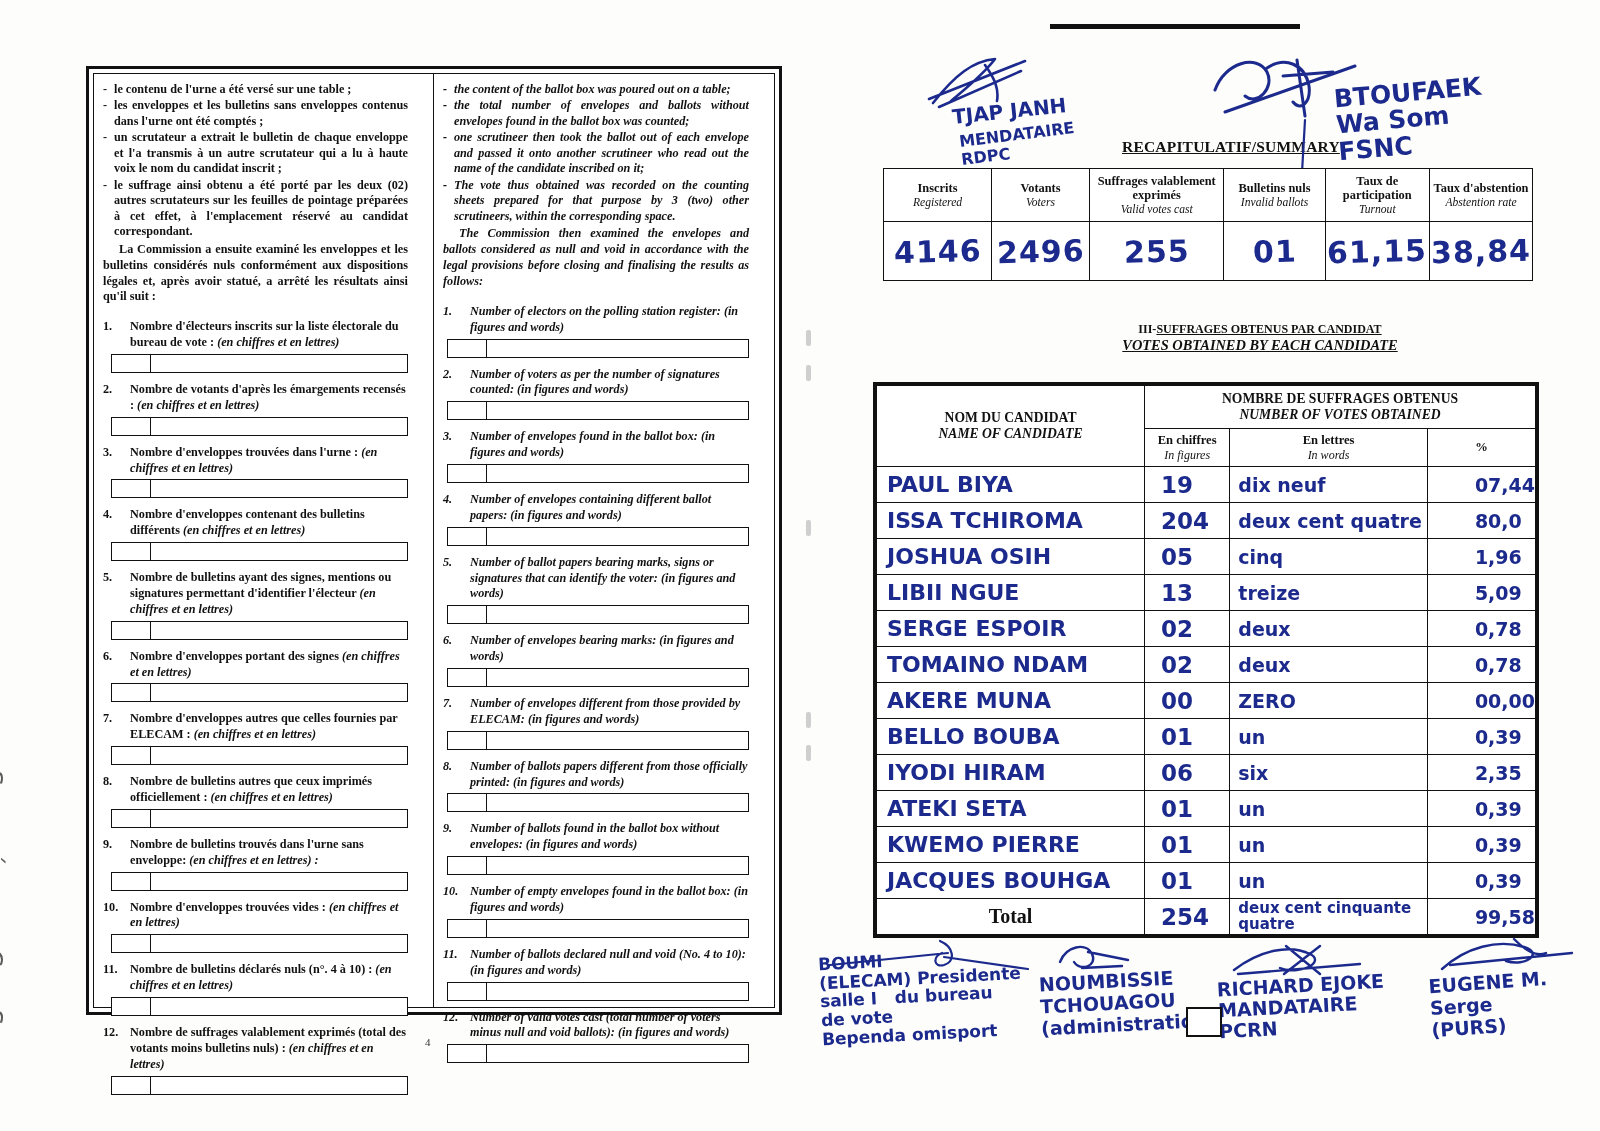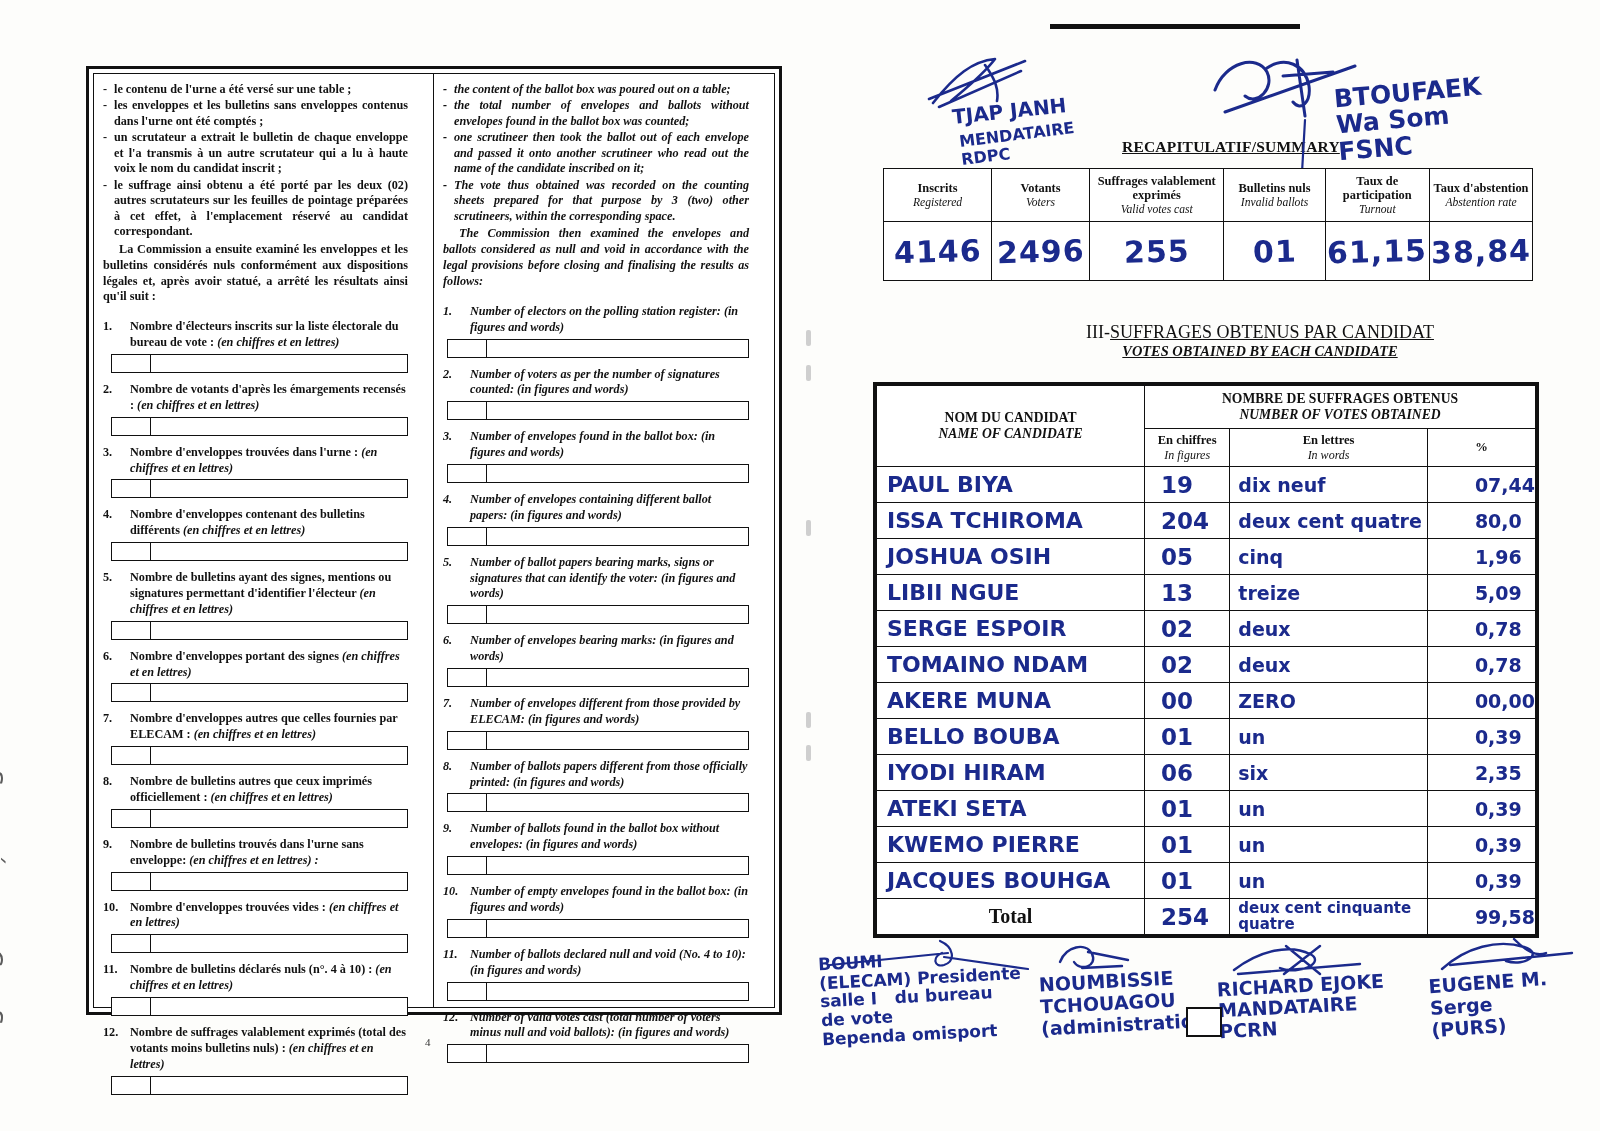--- a/index.html
+++ b/index.html
@@ -103,21 +103,21 @@
   .hand{
     font-family:"DejaVu Sans", sans-serif;
     color:#1b2a8c;font-weight:bold;
   }
   .hw-num{font-size:30px;letter-spacing:1px;transform:rotate(-1.5deg);display:inline-block;}
 
   
   #sec3{
     position:absolute;left:250px;top:322px;width:420px;text-align:center;
   }
-  #sec3 .l1{font-size:18px;font-weight:normal;}
+  #sec3 .l1{font-size:12px;font-weight:bold;}
   #sec3 .l1 u{text-decoration:underline;}
   #sec3 .l2{font-size:14.4px;font-weight:bold;font-style:italic;text-decoration:underline;}
 
   
   #cand-table{
     position:absolute;left:73px;top:382px;width:660px;
     border:3.5px solid #111;
   }
   #cand-table table{width:100%;border-collapse:collapse;background:#fff;}
   #cand-table td,#cand-table th{border:1.3px solid #111;}

